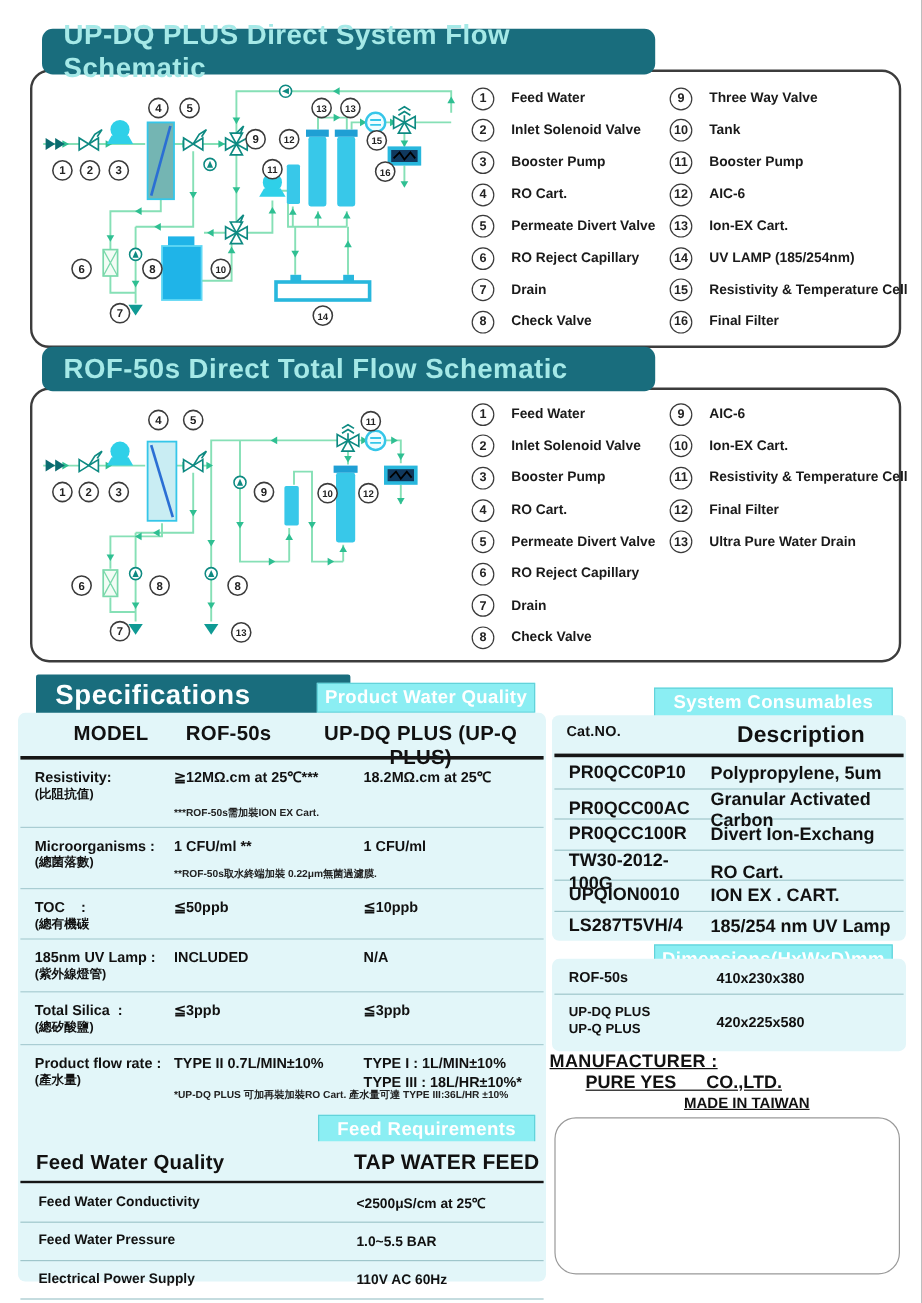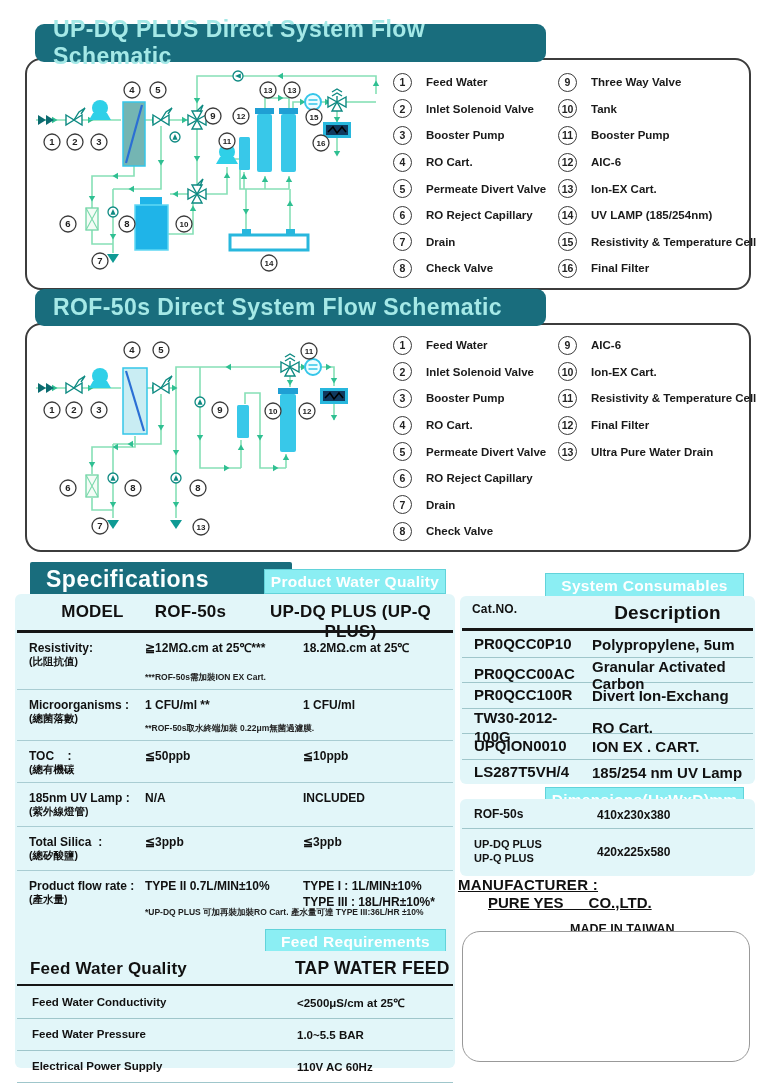--- a/index.html
+++ b/index.html
@@ -40,21 +40,21 @@
   .crow{display:grid;grid-template-columns:118px 1fr;height:25.6px;align-items:center;
         border-bottom:1px solid #9fc6cb;padding-left:12px;font-size:15px;font-weight:bold;box-sizing:border-box;}
   .crow:last-child{border-bottom:none;}
   .drow{display:grid;grid-template-columns:123px 1fr;align-items:center;padding-left:12px;
         font-size:12px;font-weight:bold;box-sizing:border-box;}
   .pre{white-space:pre-line;line-height:1.25;}
   .frow{display:grid;grid-template-columns:265px 1fr;height:32px;align-items:center;padding-left:15px;
         border-bottom:1px solid #9fc6cb;font-size:11.5px;font-weight:bold;box-sizing:border-box;}
   .m1{font-size:15px;font-weight:bold;text-decoration:underline;letter-spacing:.3px;}
   .m2{font-size:15px;font-weight:bold;text-decoration:underline;white-space:pre;margin:1px 0 0 30px;}
-  .m3{font-size:12.5px;font-weight:bold;text-decoration:underline;margin:11px 0 0 112px;}
+  .m3{font-size:12.5px;font-weight:bold;text-decoration:underline;margin:1px 0 0 112px;}
   .notesbox{position:absolute;border:1.5px solid #999;border-radius:18px;background:#fff;}
 </style>
 </head>
 <body>
 
 <div class="page">
 
   <div class="hdr" style="left:35px;top:24px;width:511px;height:38px">
     <span>UP-DQ PLUS Direct System Flow Schematic</span>
   </div>
@@ -304,21 +304,21 @@
           <span class="llabel">Resistivity &amp; Temperature Cell</span>
         </div>
         <div class="lrow">
           <span class="lnum">16</span>
           <span class="llabel">Final Filter</span>
         </div>
       </div>
   </div>
 
   <div class="hdr" style="left:35px;top:289px;width:511px;height:37px">
-    <span>ROF-50s Direct System Flow Schematic</span>
+    <span>ROF-50s Direct Total Flow Schematic</span>
   </div>
   <div class="fbox" style="left:25px;top:323px;width:722px;height:225px"></div>
 
   <svg class="schem" style="left:28px;top:330px" width="362" height="212" viewBox="0 0 362 212">
     <g fill="none" stroke="#86e0b6" stroke-width="1.6">
       <path d="M8,58 H93"></path>
         <path d="M119,58 H127"></path>
         <path d="M139,58 H148"></path>
       <path d="M148,58 V37 H254"></path>
         <path d="M269,37 H277"></path>
@@ -510,22 +510,22 @@
             <div class="sl2">(總有機碳</div>
           </div>
           <div class="sval">≦50ppb</div>
           <div class="sval">≦10ppb</div>
         </div>
         <div class="srow" style="height: 44px;">
           <div>
             <div class="sl1" style="white-space: pre;">185nm UV Lamp :</div>
             <div class="sl2">(紫外線燈管)</div>
           </div>
+          <div class="sval">INCLUDED</div>
           <div class="sval">N/A</div>
-          <div class="sval">INCLUDED</div>
         </div>
         <div class="srow" style="height: 44px;">
           <div>
             <div class="sl1" style="white-space: pre;">Total Silica  :</div>
             <div class="sl2">(總矽酸鹽)</div>
           </div>
           <div class="sval">≦3ppb</div>
           <div class="sval">≦3ppb</div>
         </div>
         <div class="srow" style="height: 53px;">

